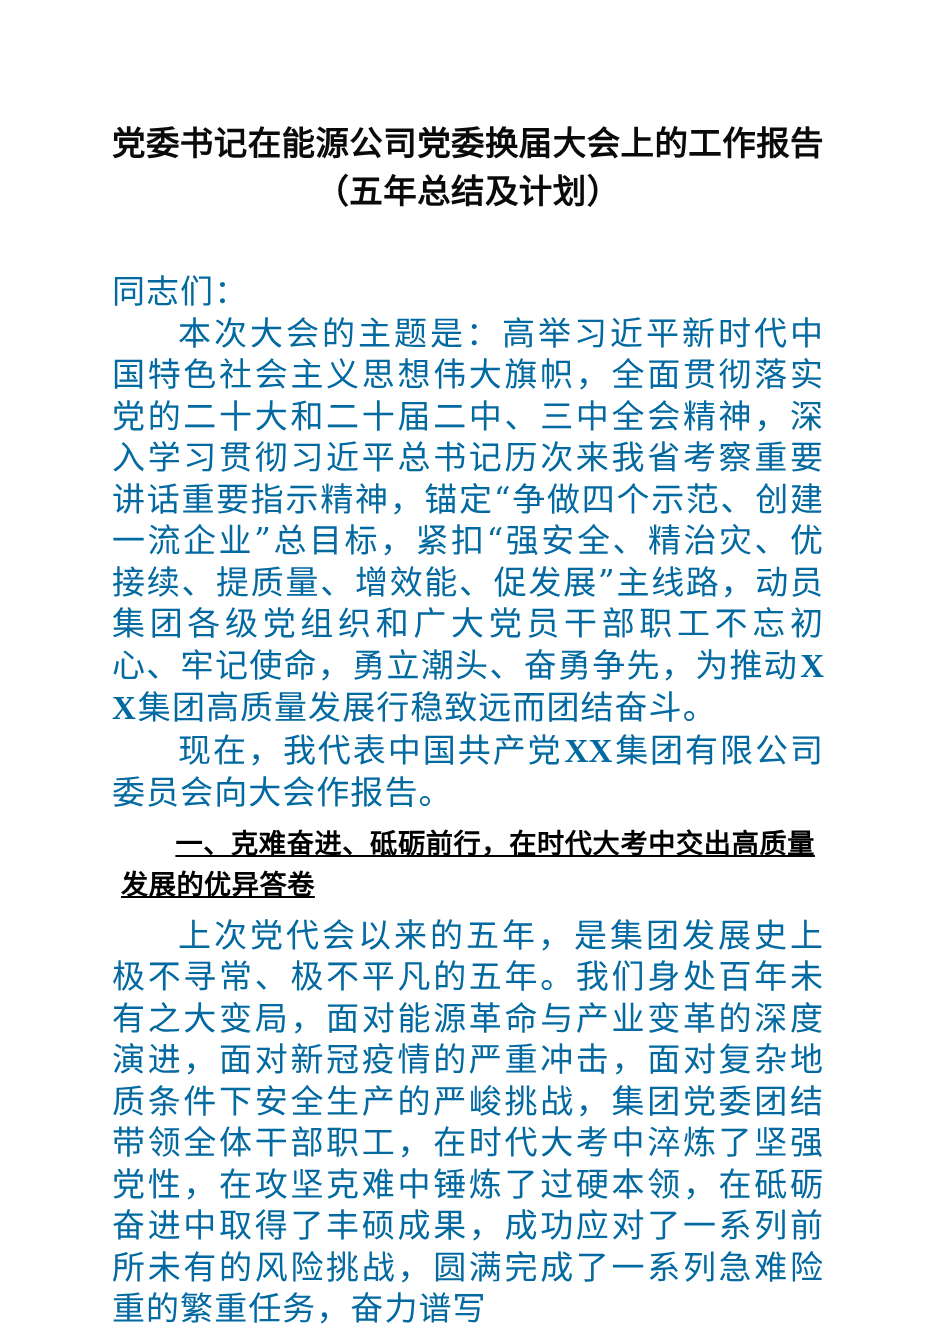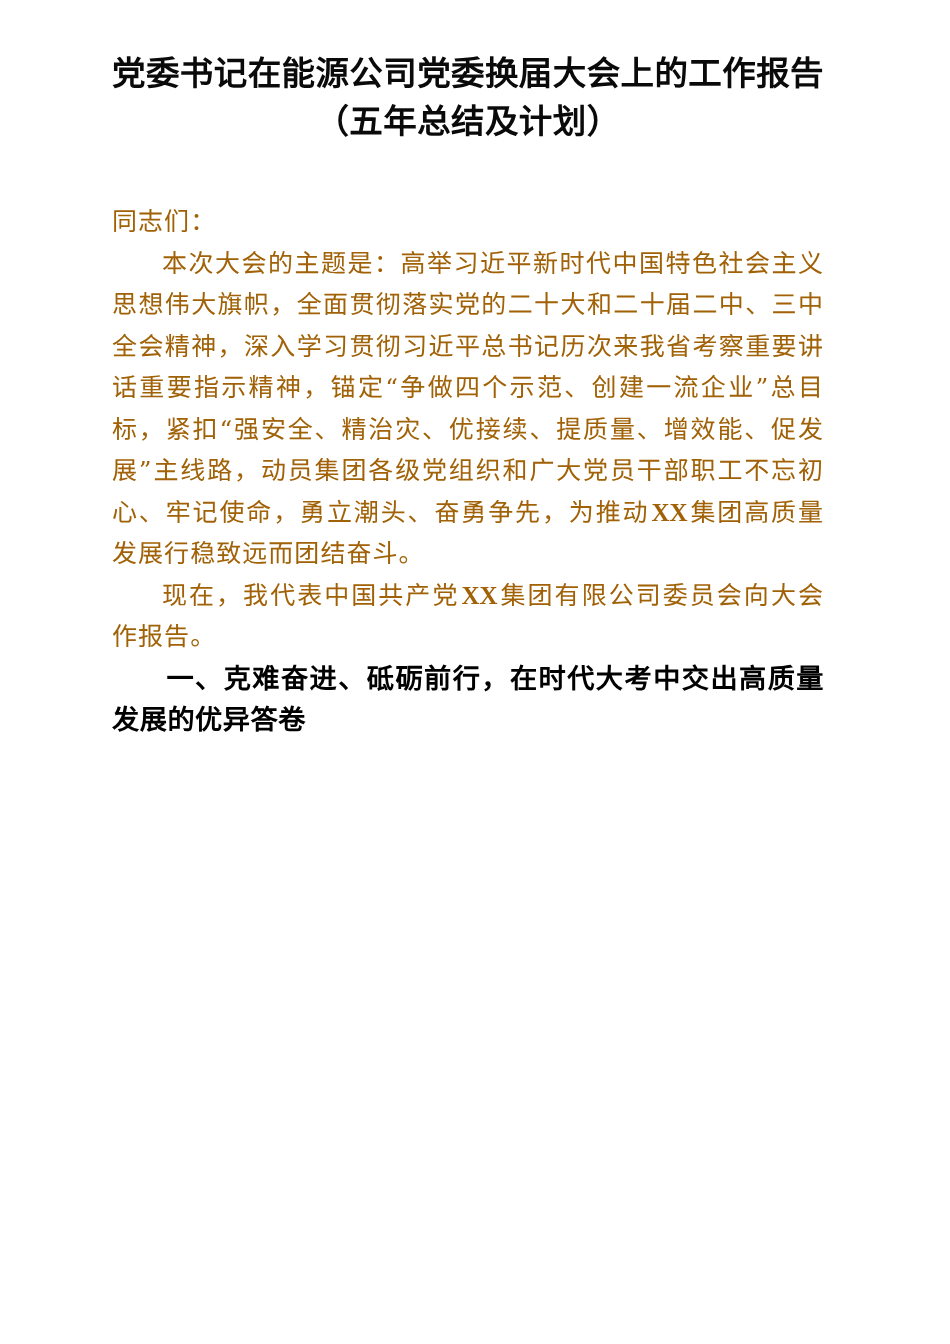--- a/index.html
+++ b/index.html
@@ -30,67 +30,68 @@
   .content {
     position: absolute;
     left: 112px;
     top: 0;
     width: 712px;
   }
 
   
   .doc-title {
     margin: 0;
-    padding-top: 50px;
+    padding-top: 120px;
     text-align: center;
     font-family: "Liberation Serif", "DejaVu Serif", serif;
     font-weight: 700;
     font-size: 33.5px;
     line-height: 48px;
     letter-spacing: 0.4px;
     color: #0a0a0a;
     word-break: break-all;
   }
 
   
   .para {
     margin: 0;
     font-family: "DejaVu Serif", "Liberation Serif", serif;
-    font-size: 25px;
+    font-size: 33px;
     line-height: 41.5px;
     letter-spacing: 1.05px;
     text-align: justify;
     text-justify: inter-character;
-    color: #a16207;
+    color: #0369a1;
     word-break: break-all;
     font-weight: 400;
   }
 
   .para.indent {
     text-indent: 2em;
   }
 
   
   .body-block {
     margin-top: 55px;
   }
 
   
   .section-heading {
-    margin: 0;
+    margin: 9px;
     font-family: "Liberation Sans", "DejaVu Sans", sans-serif;
     font-weight: 700;
     font-size: 27.2px;
     line-height: 41.5px;
     letter-spacing: 0.5px;
     text-indent: 2em;
     text-align: justify;
     text-justify: inter-character;
     color: #000000;
     word-break: break-all;
+    text-decoration: underline;
   }
 
   
   .latin {
     font-family: "Liberation Serif", "DejaVu Serif", serif;
     font-weight: 700;
     letter-spacing: 0;
     padding: 0 2px;
   }
 </style>
@@ -105,16 +106,17 @@
     <div class="body-block">
 
       <p class="para">同志们：</p>
 
       <p class="para indent"><span>本次大会的主题是：高举习近平新时代中国特色社会主义思想伟大旗帜，全面贯彻落实党的二十大和二十届二中、三中全会精神，深入学习贯彻习近平总书记历次来我省考察重要讲话重要指示精神，锚定“争做四个示范、创建一流企业”总目标，紧扣“强安全、精治灾、优接续、提质量、增效能、促发展”主线路，动员集团各级党组织和广大党员干部职工不忘初心、牢记使命，勇立潮头、奋勇争先，为推动</span><span class="latin">XX</span><span>集团高质量发展行稳致远而团结奋斗。</span></p>
 
       <p class="para indent"><span>现在，我代表中国共产党</span><span class="latin">XX</span><span>集团有限公司委员会向大会作报告。</span></p>
 
       <p class="section-heading">一、克难奋进、砥砺前行，在时代大考中交出高质量发展的优异答卷</p>
 
+      <p class="para indent">上次党代会以来的五年，是集团发展史上极不寻常、极不平凡的五年。我们身处百年未有之大变局，面对能源革命与产业变革的深度演进，面对新冠疫情的严重冲击，面对复杂地质条件下安全生产的严峻挑战，集团党委团结带领全体干部职工，在时代大考中淬炼了坚强党性，在攻坚克难中锤炼了过硬本领，在砥砺奋进中取得了丰硕成果，成功应对了一系列前所未有的风险挑战，圆满完成了一系列急难险重的繁重任务，奋力谱写</p>
 
     </div>
   </div>
 </div>
 
 </body></html>

